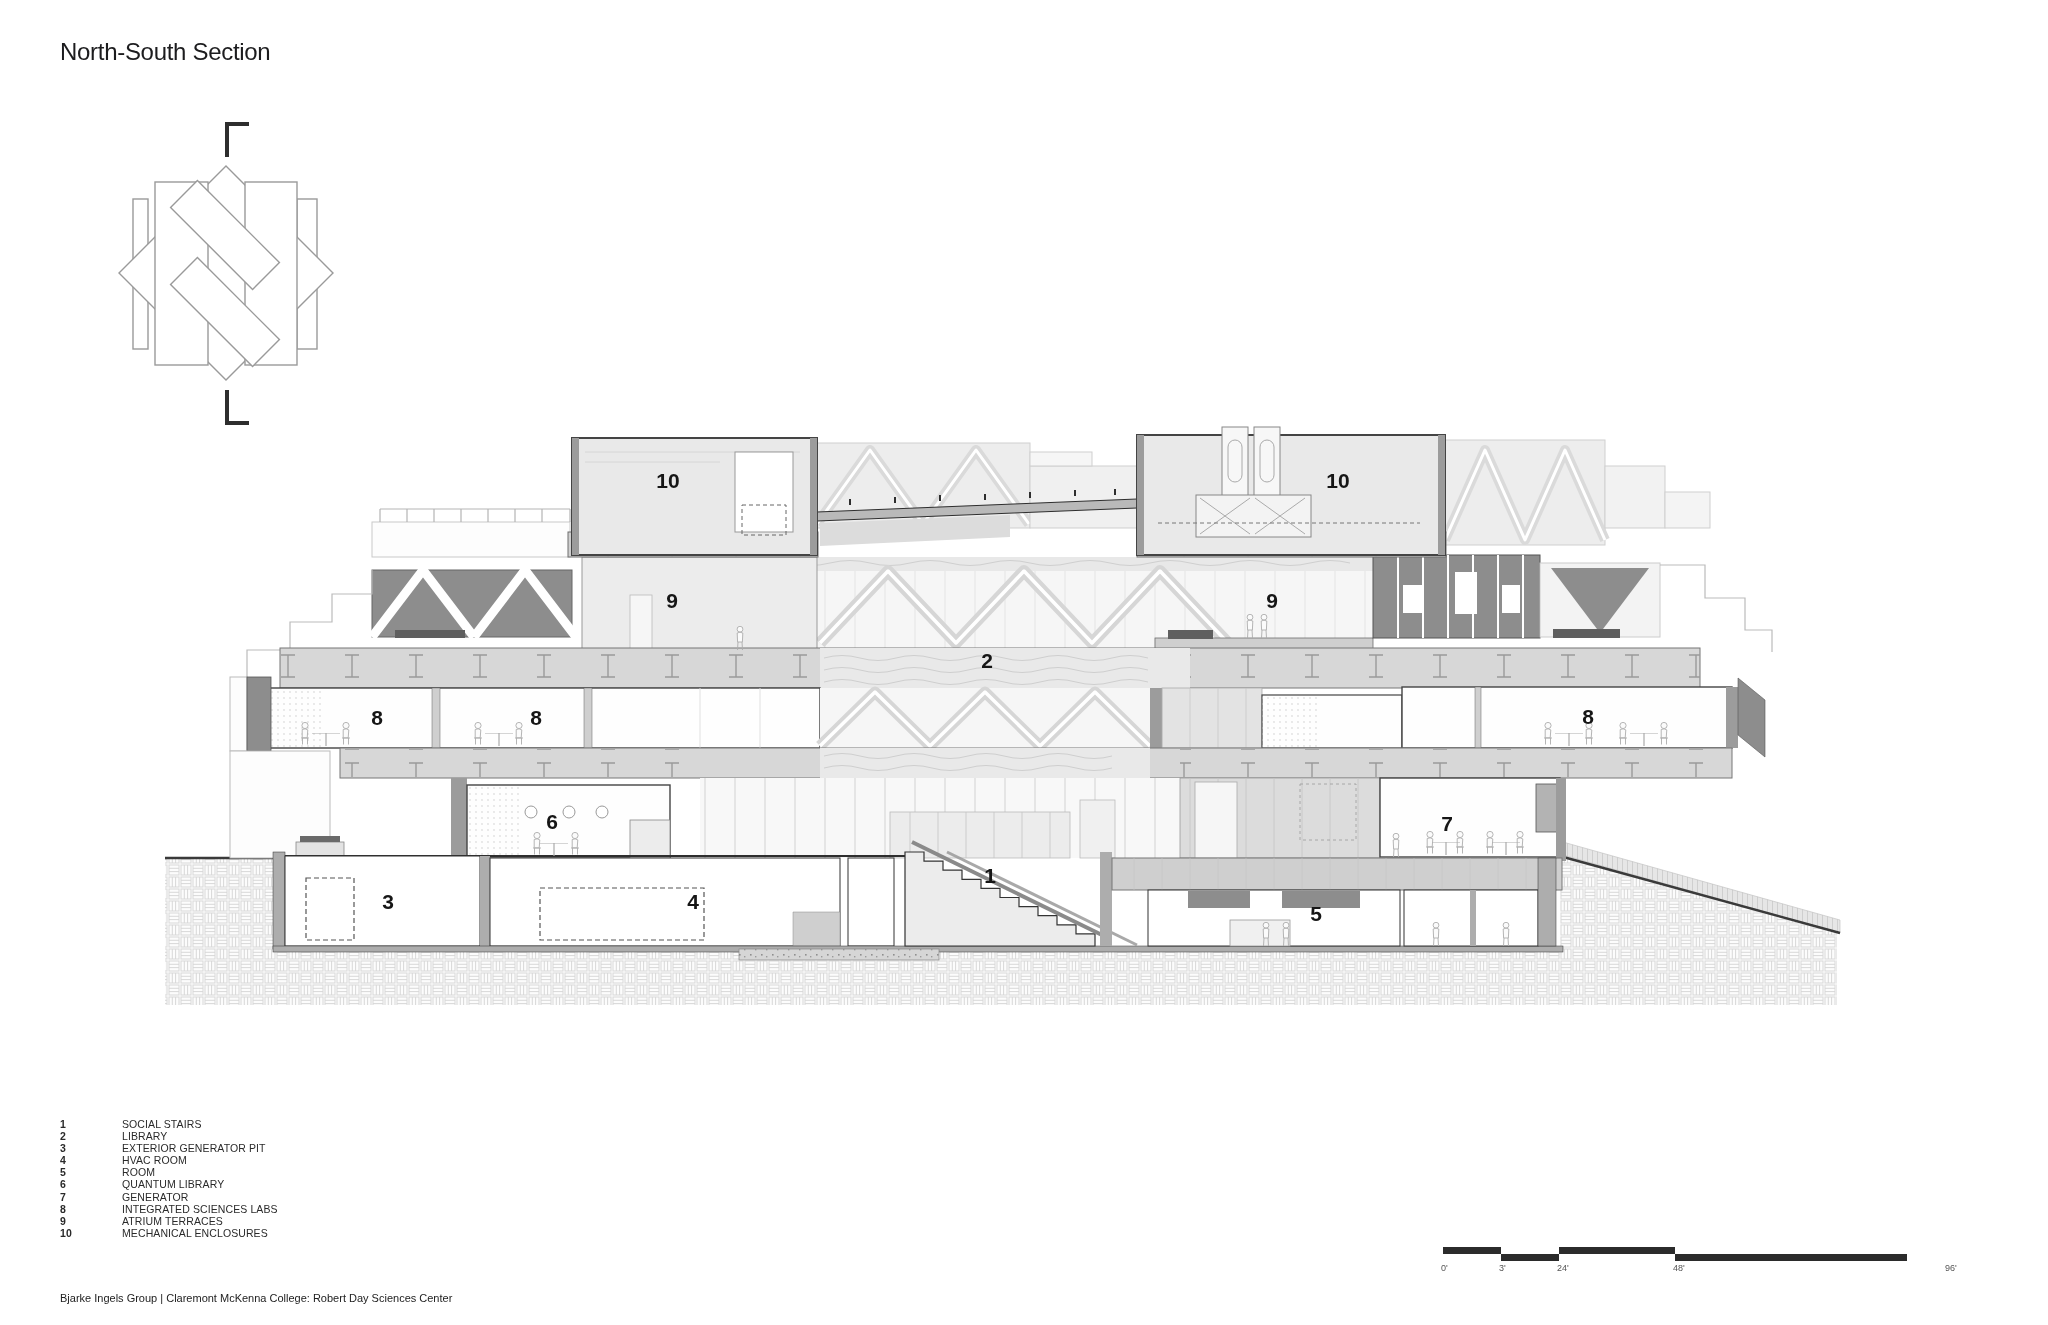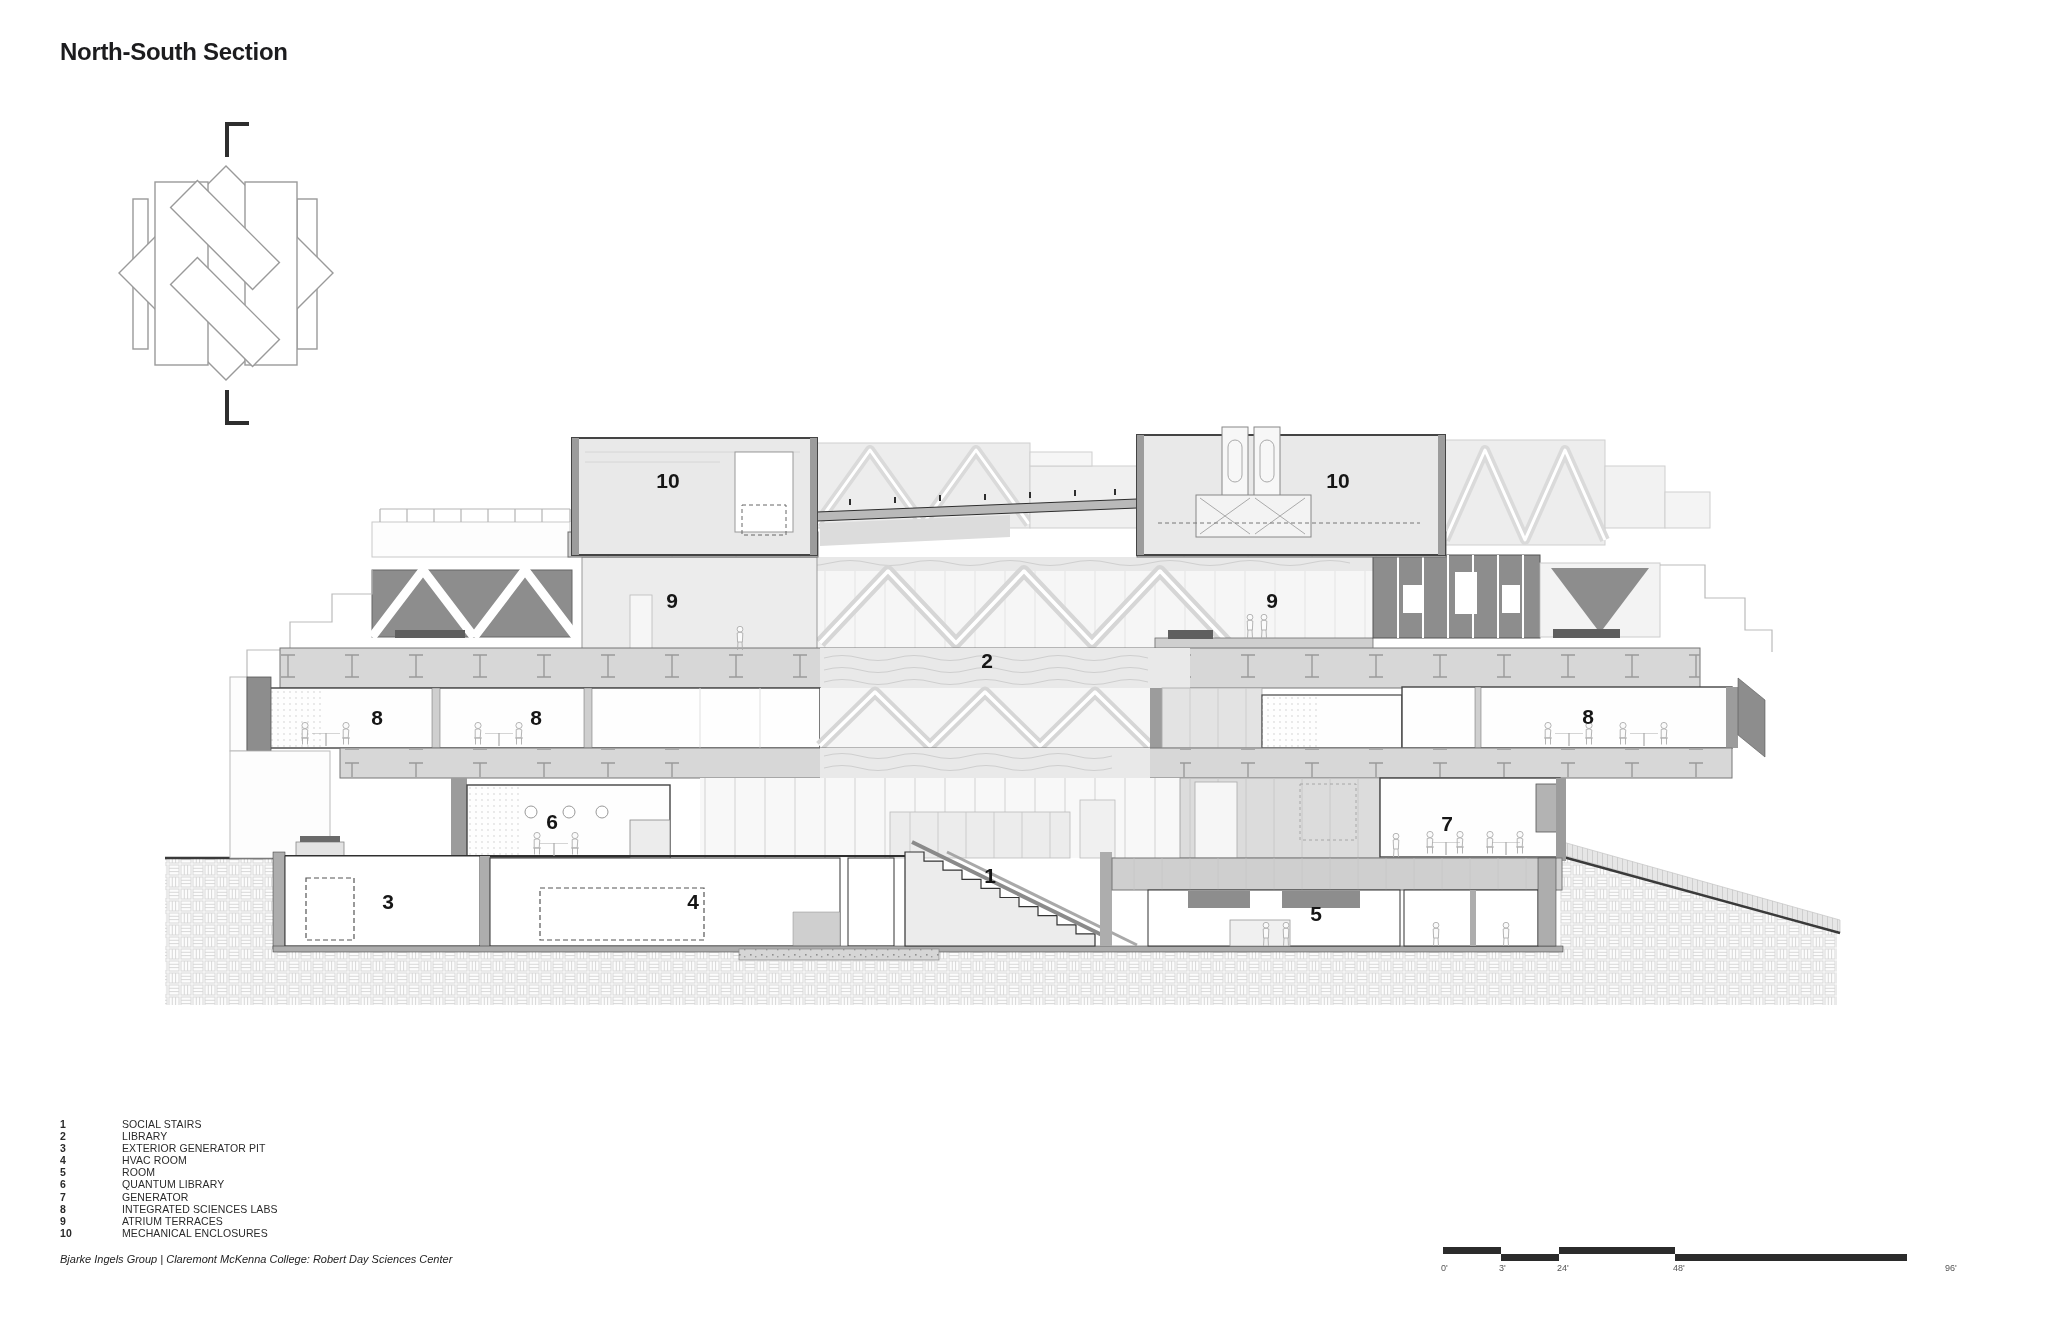--- a/index.html
+++ b/index.html
@@ -1,31 +1,31 @@
 <!DOCTYPE html>
 <html><head>
 <meta charset="utf-8">
 <style>
   html,body{margin:0;padding:0;background:#ffffff;}
   .page{position:relative;width:2048px;height:1325px;background:#fff;overflow:hidden;
         font-family:"Liberation Sans", sans-serif;color:#1f1f1f;}
-  .page-title{position:absolute;left:60px;top:38px;font-size:24px;font-weight:700;
+  .page-title{position:absolute;left:60px;top:38px;font-size:24px;font-weight:400;
         letter-spacing:-0.3px;color:#1c1c1e;}
   #key-plan{position:absolute;left:105px;top:112px;}
   #section-svg{position:absolute;left:0;top:0;}
   
   .marker{position:absolute;transform:translate(-50%,-55%);font-size:21px;font-weight:600;
         color:#161616;line-height:1;}
   
   .legend{position:absolute;left:60px;top:1118px;font-size:10.5px;line-height:12.1px;
         color:#2a2a2a;letter-spacing:0.1px;}
   .legend-row{display:flex;}
   .legend-num{width:62px;font-weight:600;}
   .legend-label{}
-  .attribution{position:absolute;left:60px;top:1253px;font-size:11px;color:#222;font-style:italic;}
+  .attribution{position:absolute;left:60px;top:1292px;font-size:11px;color:#222;}
   
   .scalebar{position:absolute;left:1443px;top:1247px;width:480px;height:32px;}
   .scalebar .bar{position:absolute;height:7px;background:#2b2b2b;}
   .scalebar .tick-label{position:absolute;top:16px;font-size:9px;color:#555;}
 </style>
 </head>
 <body>
 
 <div class="page">
 

